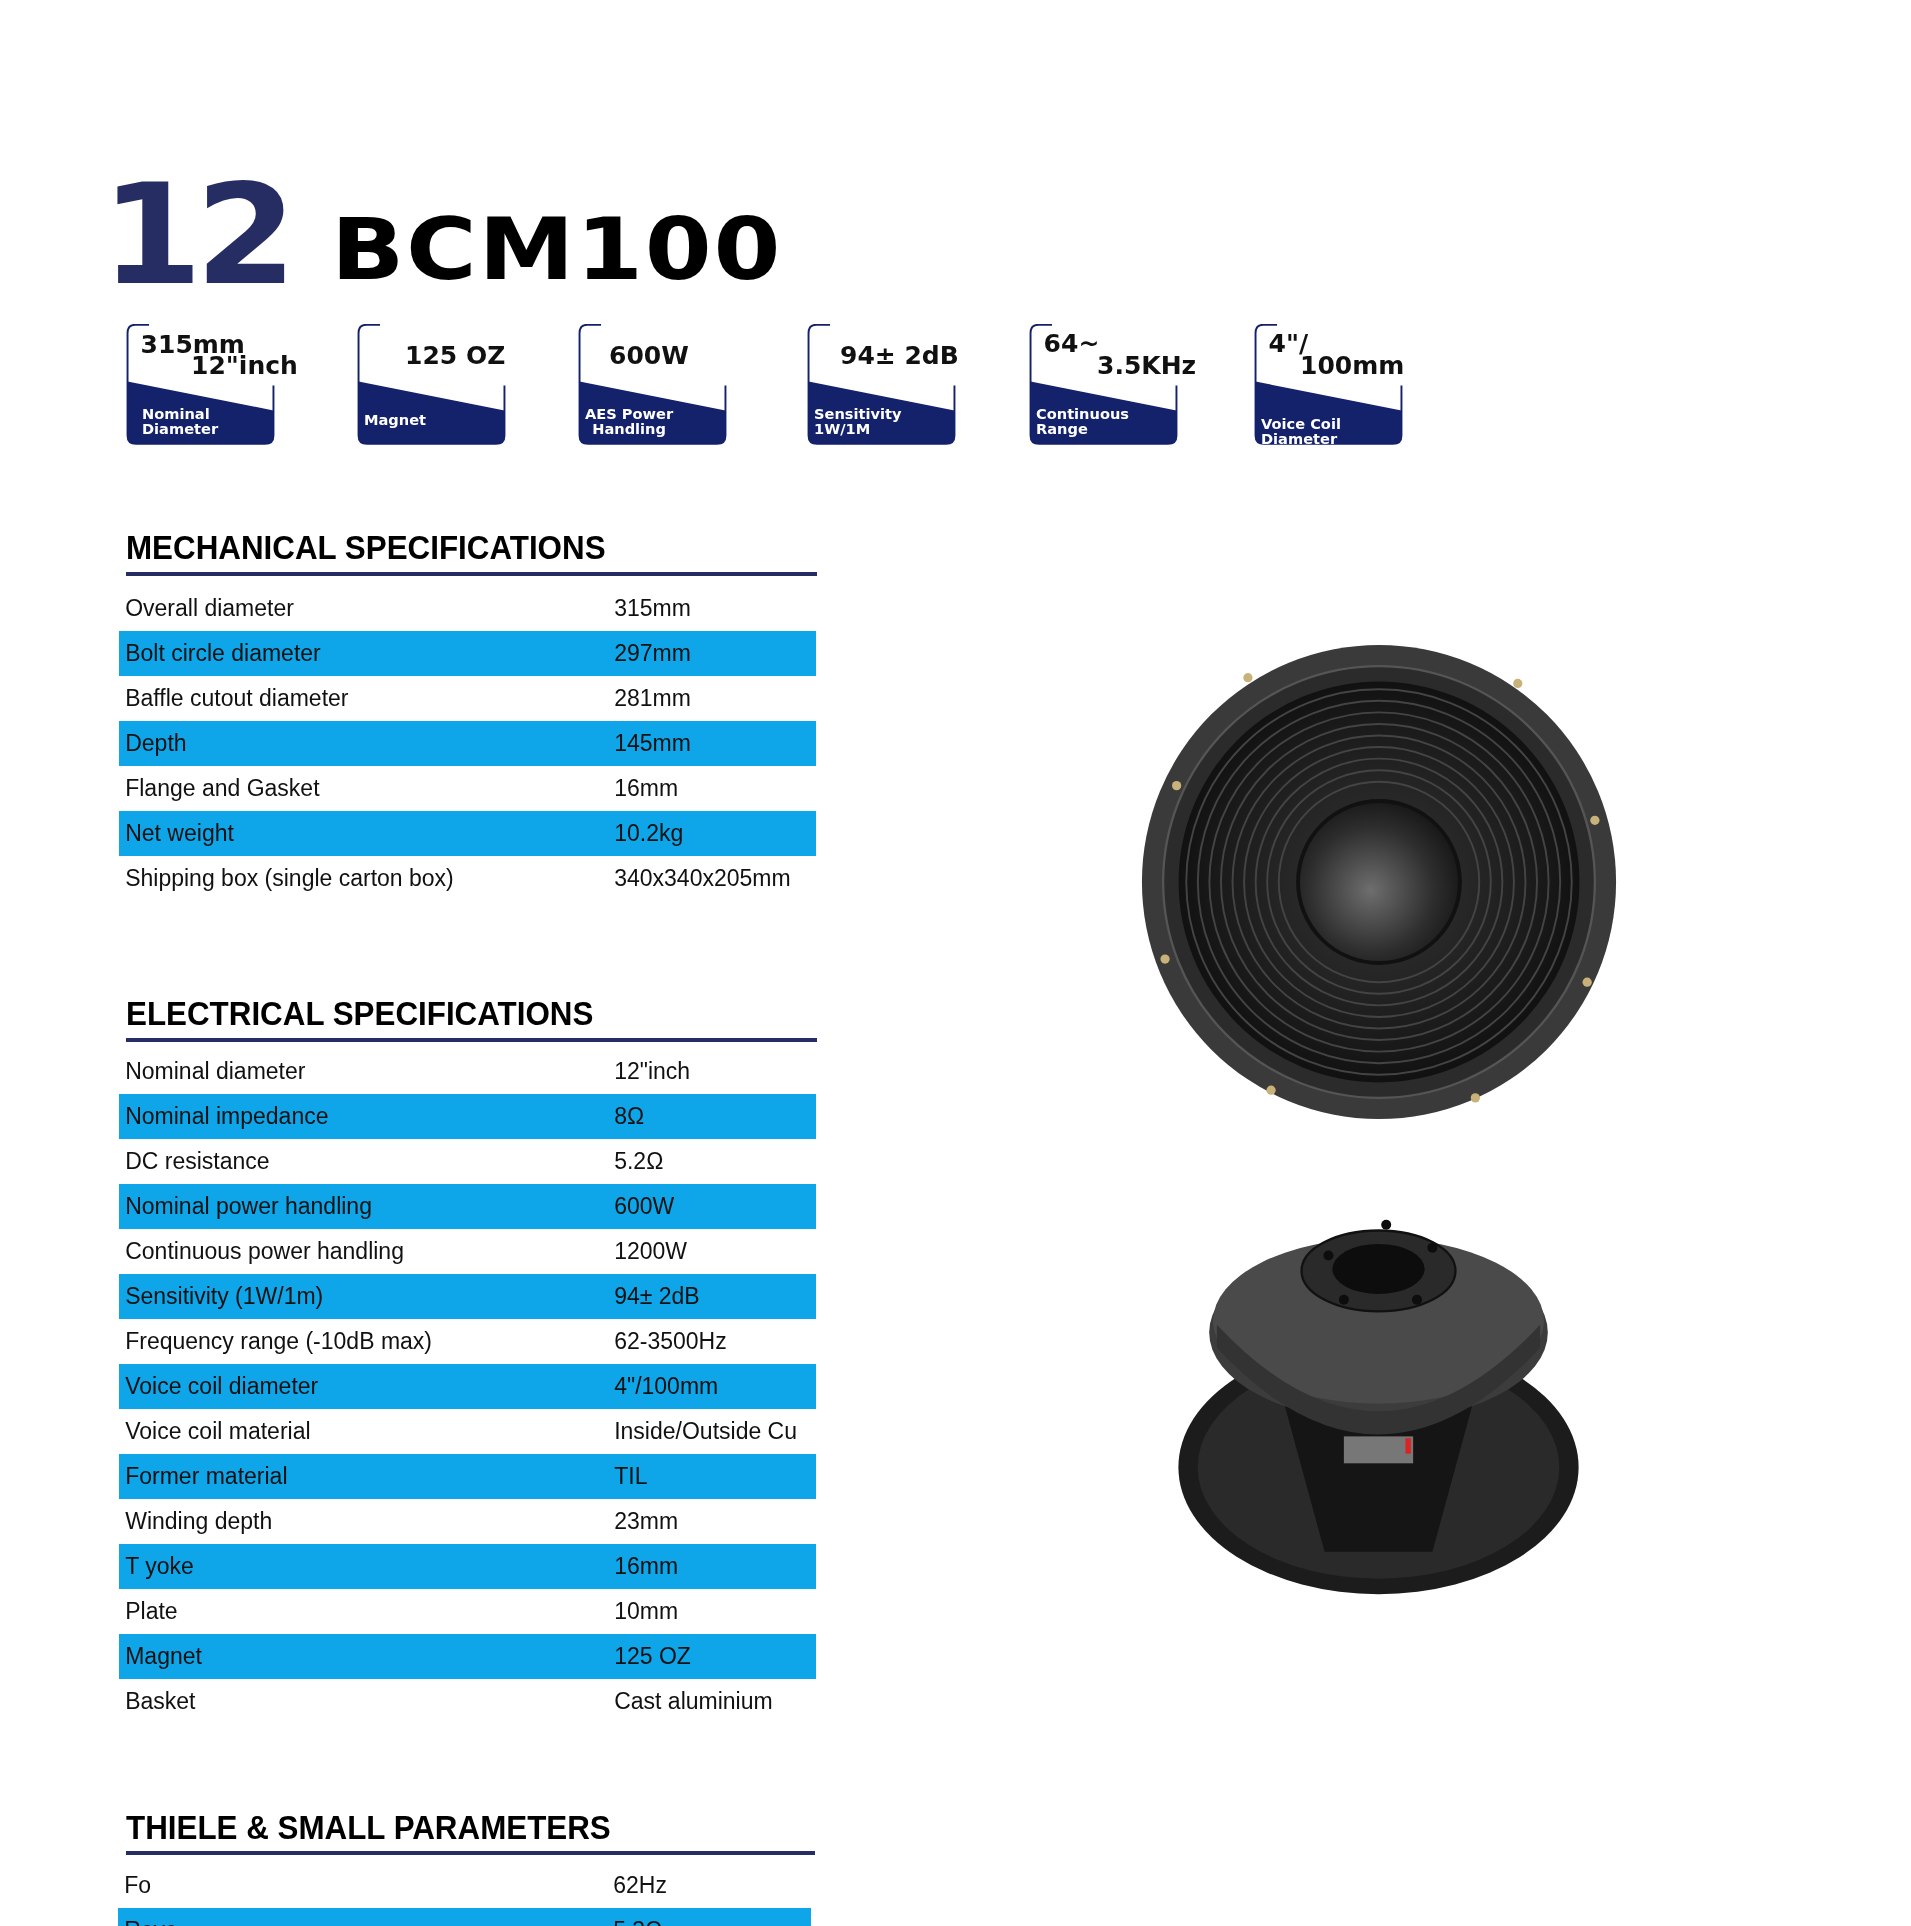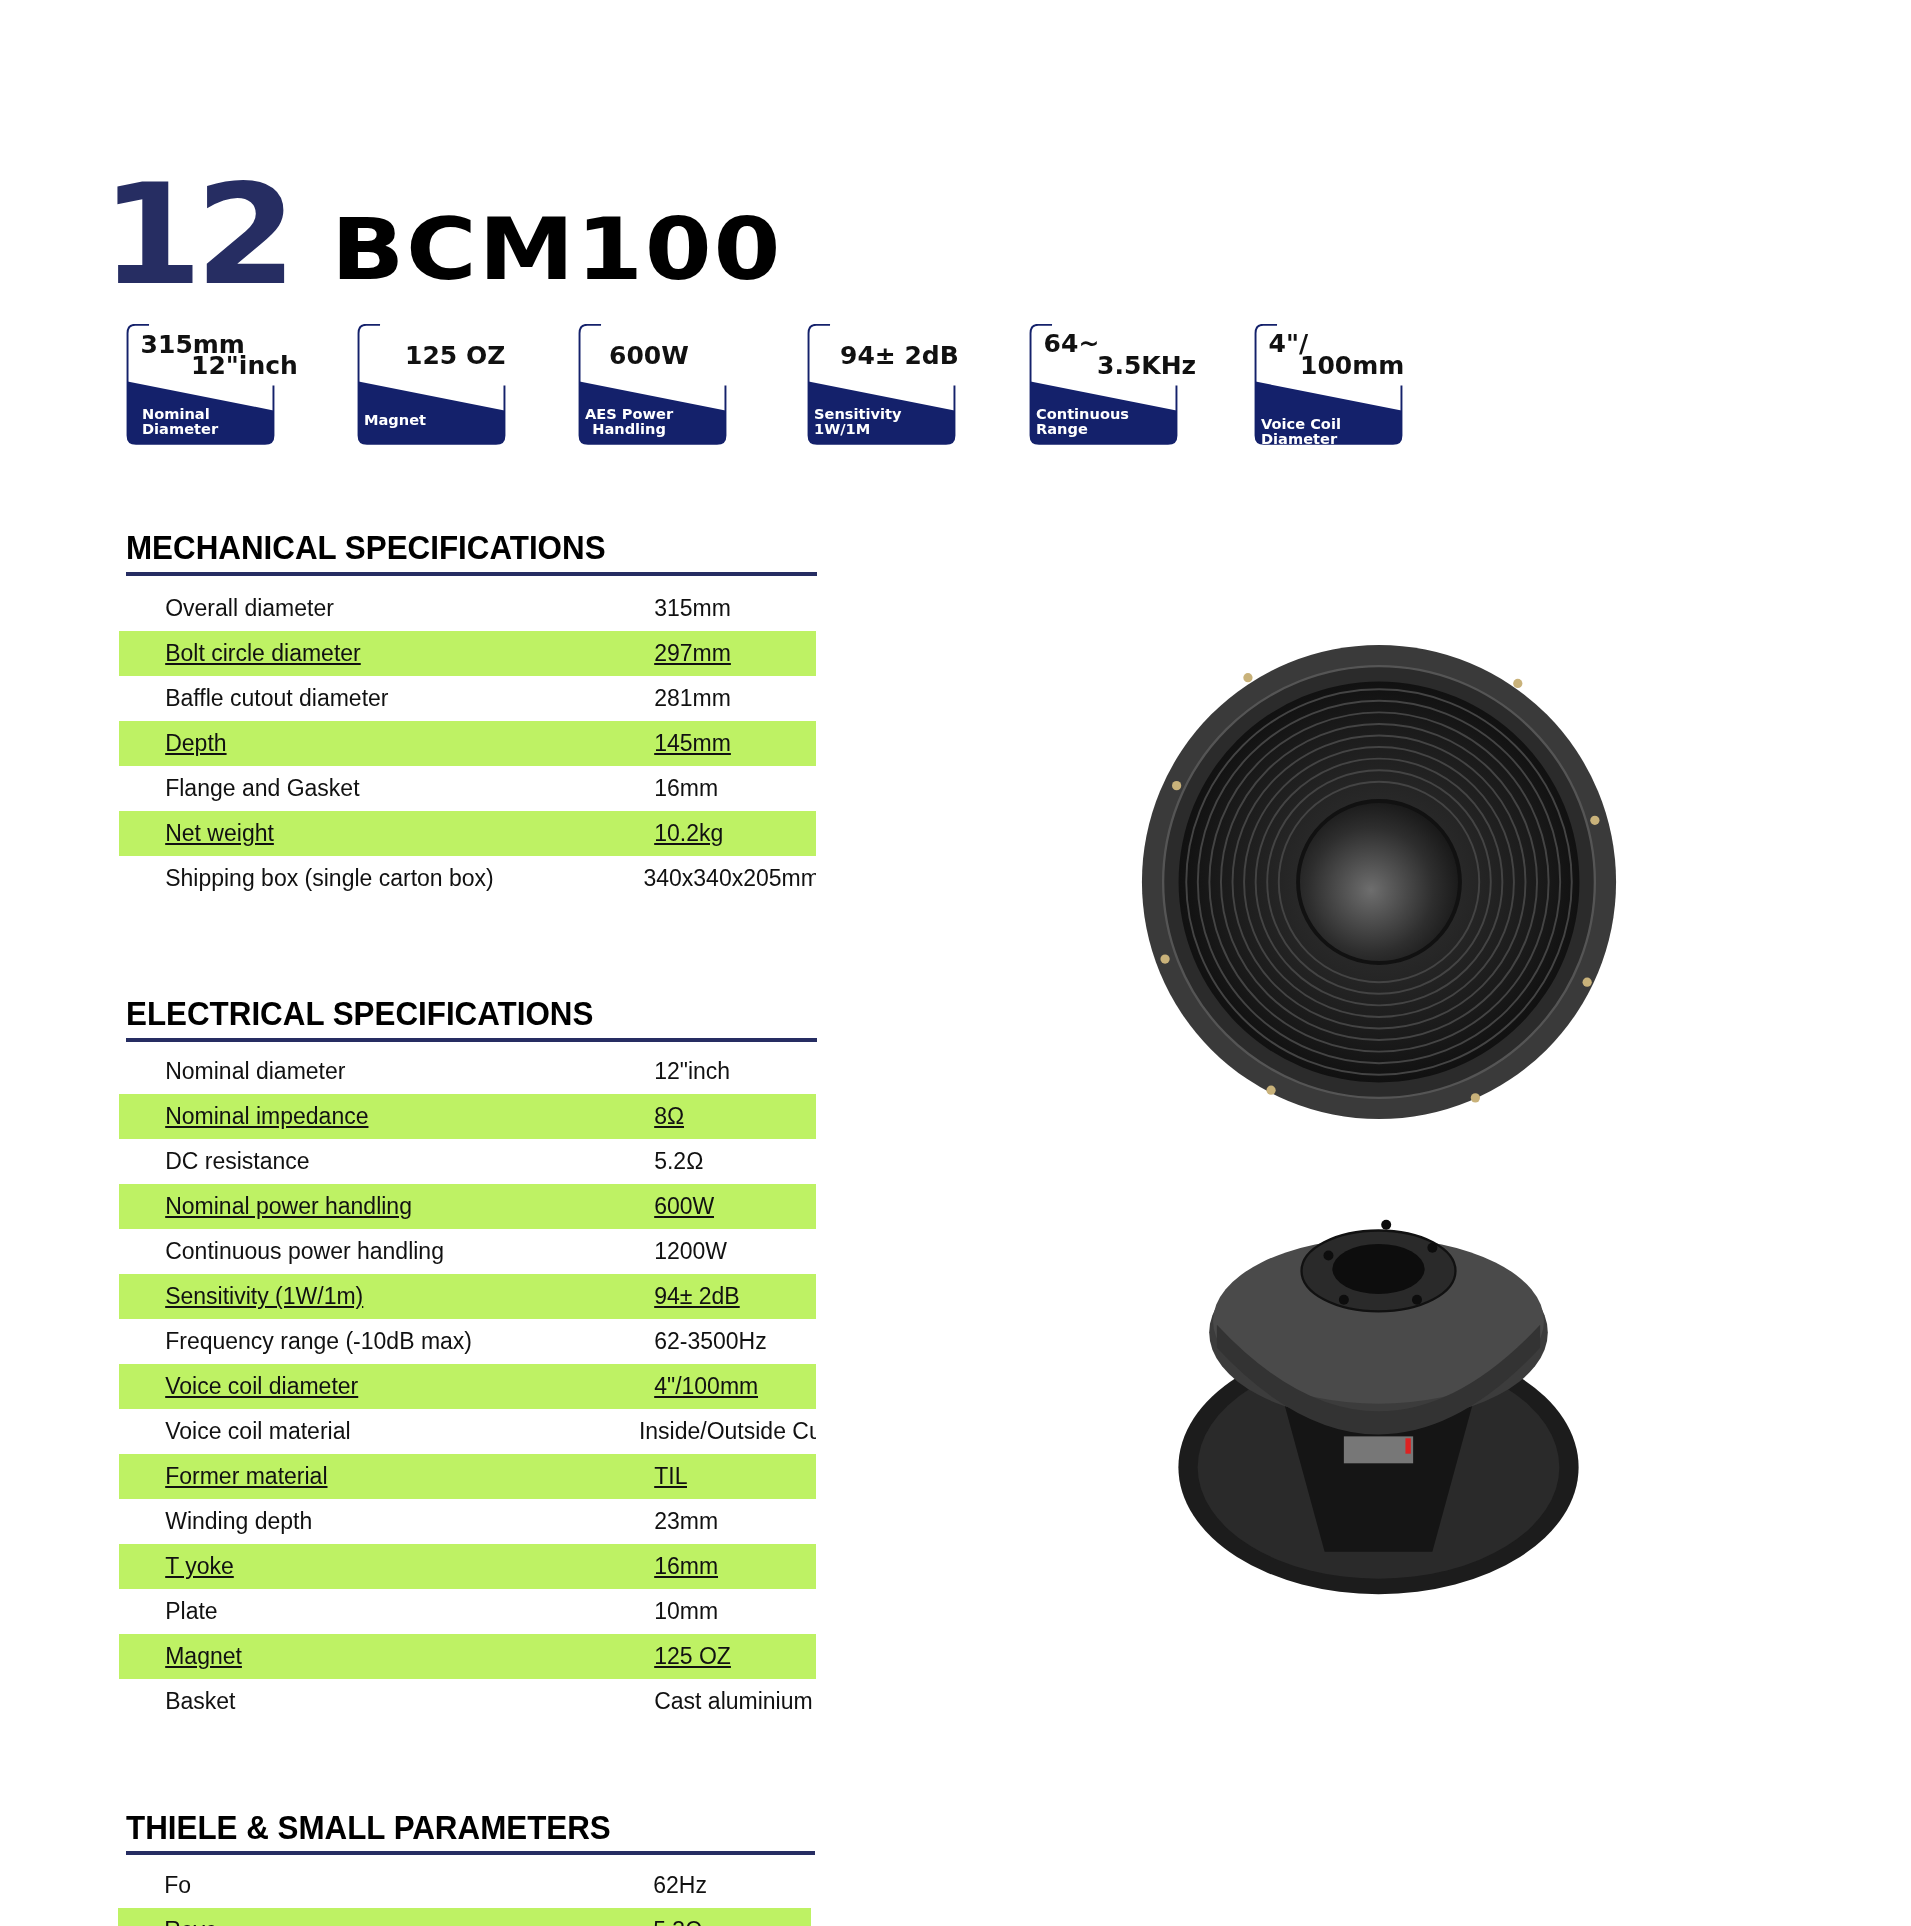--- a/index.html
+++ b/index.html
@@ -10,22 +10,22 @@
   
   .badge{position:absolute;top:324px;width:149px;height:121px;}
   .badge svg{position:absolute;left:0;top:0;width:149px;height:121px;}
   .badge .val{position:absolute;font-family:"DejaVu Sans",sans-serif;font-weight:bold;font-size:25px;line-height:1;color:#111;white-space:pre;}
   .badge .lbl{position:absolute;left:7px;font-family:"DejaVu Sans",sans-serif;font-weight:bold;font-size:14.6px;line-height:1.0;color:#fff;white-space:pre;}
   
   .sec-title{position:absolute;left:126px;font-weight:bold;font-size:33px;line-height:1;color:#000;transform:scaleX(0.95);transform-origin:left top;}
   .rule{position:absolute;left:126px;width:691px;height:3.9px;background:#262d62;}
   .spec-table{position:absolute;left:119px;width:697px;}
   .spec-row{height:45px;display:flex;align-items:center;font-size:23px;color:#111;}
-  .spec-row.alt{background:#bef264;text-decoration:underline;}
-  .spec-row .k{width:489px;padding-left:6.2px;white-space:nowrap;margin-left:40px;}
+  .spec-row.alt{background:#0ea5e9;}
+  .spec-row .k{width:489px;padding-left:6.2px;white-space:nowrap;}
   .spec-row .v{white-space:nowrap;overflow:hidden;}
   
   .speaker{position:absolute;}
 </style>
 </head>
 <body>
 
 <div class="title-num">12</div>
 <div class="title-model">BCM100</div>
 

